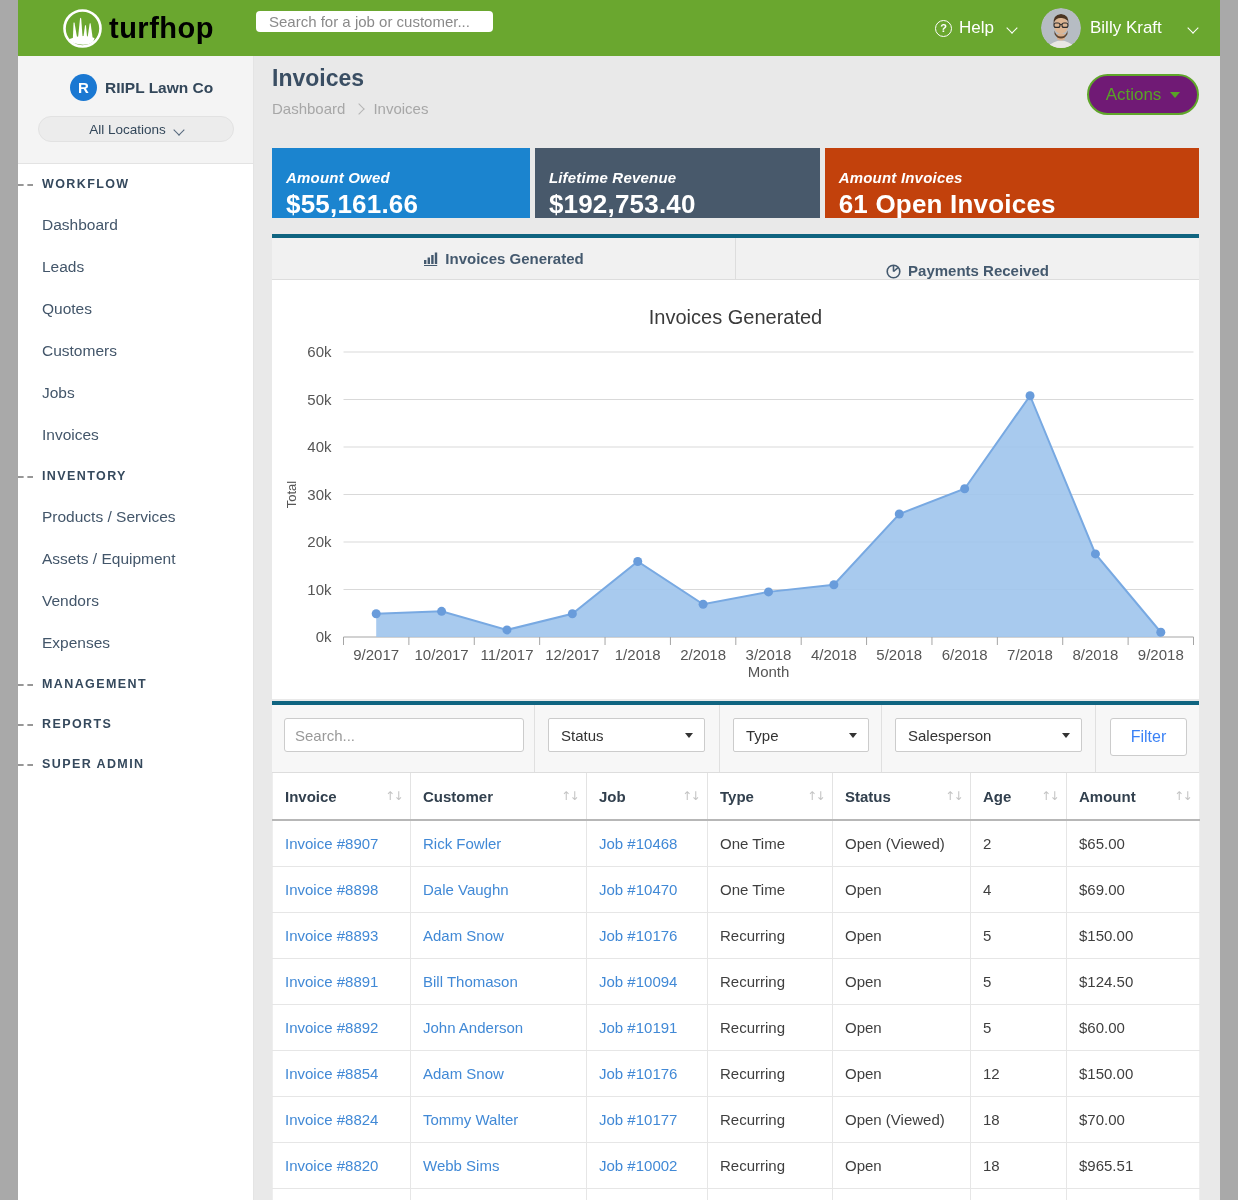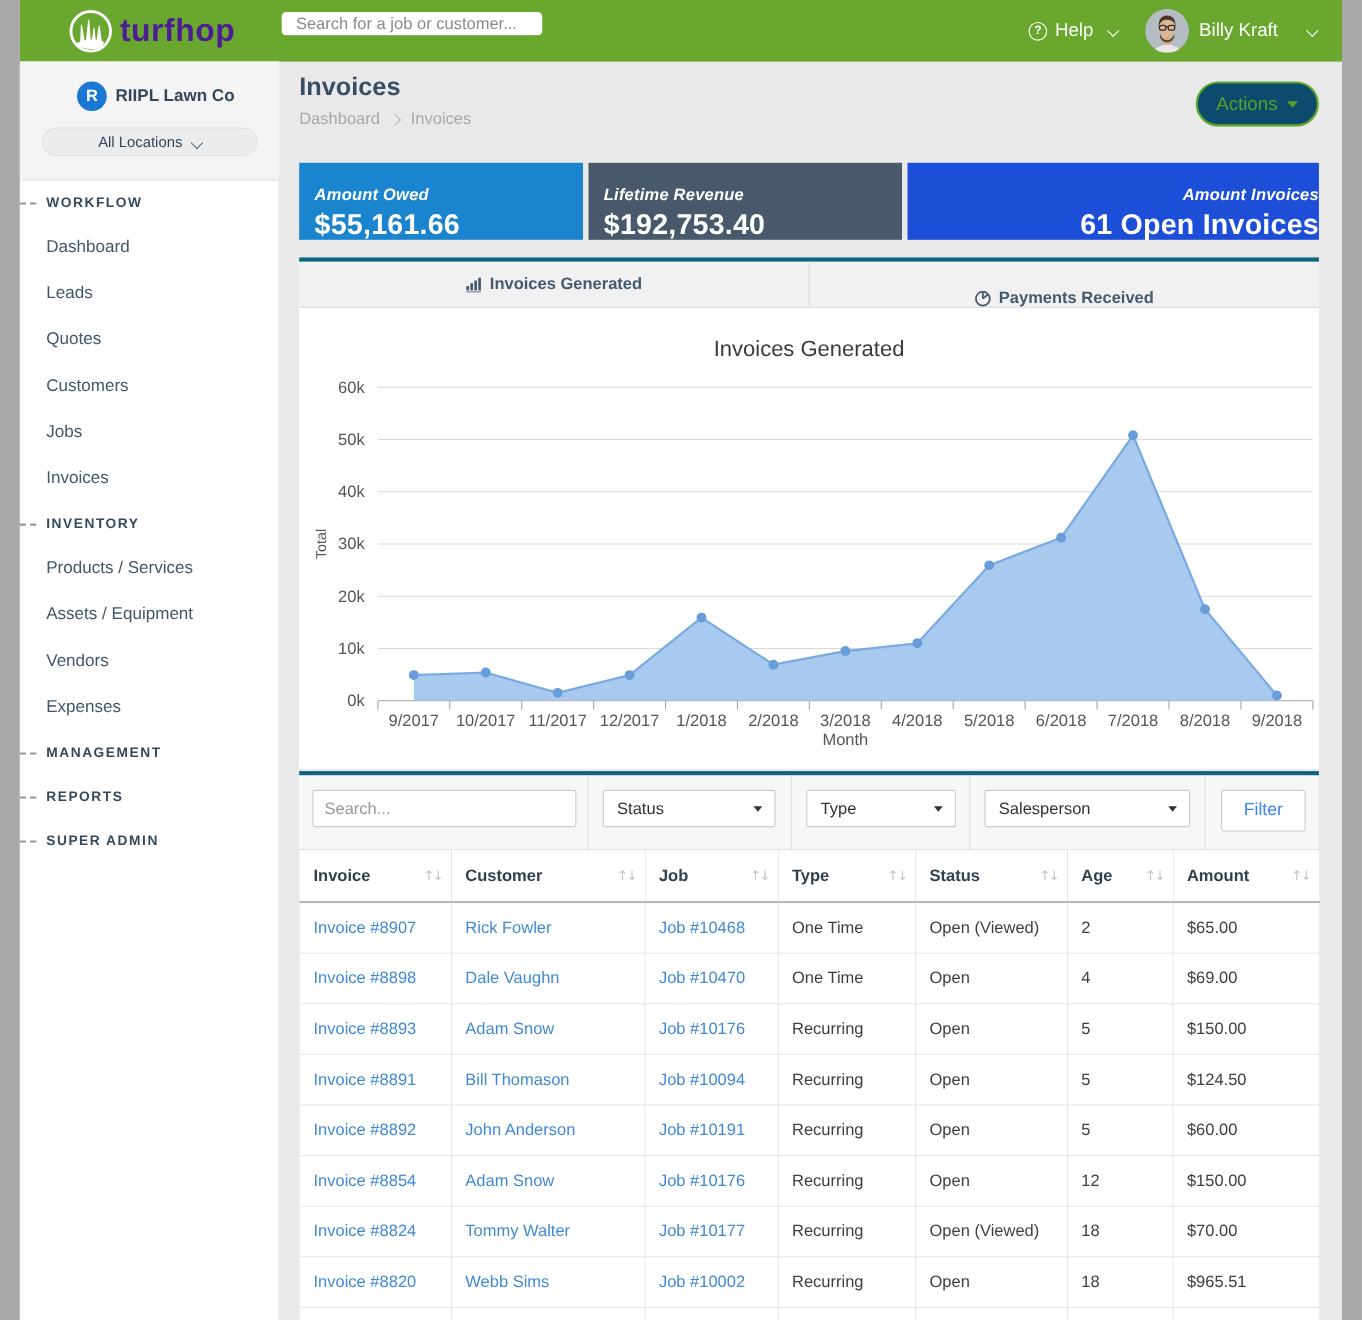--- a/index.html
+++ b/index.html
@@ -3,21 +3,21 @@
 <meta charset="utf-8">
 <style>
   * { margin:0; padding:0; box-sizing:border-box; }
   html,body { width:1238px; height:1200px; overflow:hidden; }
   body { background:#a9a9a9; font-family:"Liberation Sans", sans-serif; position:relative; }
   #app { position:absolute; left:18px; top:0; width:1202px; height:1200px; background:#e9e9e9; overflow:hidden; }
 
   
   .navbar { position:absolute; left:0; top:0; width:1202px; height:56px; background:#6aa72f; }
   .brand { position:absolute; left:44px; top:8px; display:flex; align-items:center; gap:6px; }
-  .brand-text { color:#4c1d95; font-size:29px; font-weight:bold; letter-spacing:.5px; }
+  .brand-text { color:#000000; font-size:29px; font-weight:bold; letter-spacing:.5px; }
   .nav-search { position:absolute; left:238px; top:11px; width:237px; height:21px;
     border:2px solid rgba(255,255,255,.55); border-radius:4px; background:#fff;
     font-size:15px; color:#444; padding:0 11px; outline:none; font-family:inherit;}
   .nav-search::placeholder { color:#8a8a8a; }
   .help-group { position:absolute; left:917px; top:0; height:56px; display:flex; align-items:center; gap:7px; color:#fff; }
   .help-circle { width:17px; height:17px; border:1.5px solid #fff; border-radius:50%;
     display:flex; align-items:center; justify-content:center; font-size:11px; font-weight:bold; }
   .help-label { font-size:17px; }
   .user-avatar { position:absolute; left:1023px; top:8px; width:40px; height:40px; border-radius:50%; overflow:hidden; }
   .user-group { position:absolute; left:1072px; top:0; height:56px; display:flex; align-items:center; gap:26px; color:#fff; }
@@ -42,21 +42,21 @@
      font-size:12.5px; font-weight:bold; letter-spacing:1.4px; color:#35495d; }
   .nav-header .dash { position:absolute; left:0; top:50%; width:15px; border-top:2px dashed #979797; }
   .nav-item { height:42px; display:flex; align-items:center; padding-left:24px; font-size:15.5px; color:#43566a; cursor:pointer; }
 
   
   .main { position:absolute; left:236px; top:56px; width:966px; height:1144px; }
   .page-title { position:absolute; left:18px; top:9px; font-size:23px; font-weight:bold; color:#3a4e63; }
   .breadcrumb { position:absolute; left:18px; top:44px; font-size:15px; color:#a7a7a7; display:flex; align-items:center; gap:10px; }
   .breadcrumb .sep { display:inline-block; width:8px; height:8px; border-right:1.6px solid #b5b5b5; border-top:1.6px solid #b5b5b5; transform:rotate(45deg); }
   .actions-btn { position:absolute; left:833px; top:18px; width:112px; height:41px; border-radius:21px;
-     background:#0c4a6e; border:2px solid #60a62a; color:#58a327; font-size:17px;
+     background:#701a75; border:2px solid #60a62a; color:#58a327; font-size:17px;
      display:flex; align-items:center; justify-content:center; gap:9px; cursor:pointer; font-family:inherit; }
   .tri-down { display:inline-block; width:0; height:0; border-left:5px solid transparent; border-right:5px solid transparent; border-top:6px solid currentColor; }
 
   .stats { position:absolute; left:18px; top:92px; width:927px; height:70px; display:flex; }
   .stat-card { height:70px; color:#fff; padding:21px 0 0 14px; }
   .stat-card .stat-label { font-size:15px; font-style:italic; font-weight:600; letter-spacing:.2px; }
   .stat-card .stat-value { font-size:26px; font-weight:bold; margin-top:3px; letter-spacing:.2px; }
 
   .chart-panel { position:absolute; left:18px; top:178px; width:927px; height:465px; border-top:4px solid #0f6480; background:#fff; }
   .tabs { height:42px; background:#f1f1f1; border-bottom:1px solid #ddd; display:flex; }
@@ -178,21 +178,21 @@
 
     <div class="stats" id="stats">
         <div class="stat-card" style="width: 259px; background: rgb(27, 132, 207); margin-right: 5px;">
           <div class="stat-label">Amount Owed</div>
                  <div class="stat-value">$55,161.66</div>
         </div>
         <div class="stat-card" style="width: 286px; background: rgb(72, 89, 107); margin-right: 5px;">
           <div class="stat-label">Lifetime Revenue</div>
                  <div class="stat-value">$192,753.40</div>
         </div>
-        <div class="stat-card" style="width: 376px; background: #1d4ed8; margin-right: 0px; text-align: right;">
+        <div class="stat-card" style="width: 376px; background: #c2410c; margin-right: 0px;">
           <div class="stat-label">Amount Invoices</div>
                  <div class="stat-value">61 Open Invoices</div>
         </div>
       </div>
 
     <div class="chart-panel">
       <div class="tabs" id="tabs">
           <div class="tab">
             <span style="display:flex;">
               <svg width="15" height="14" viewBox="0 0 15 14">

